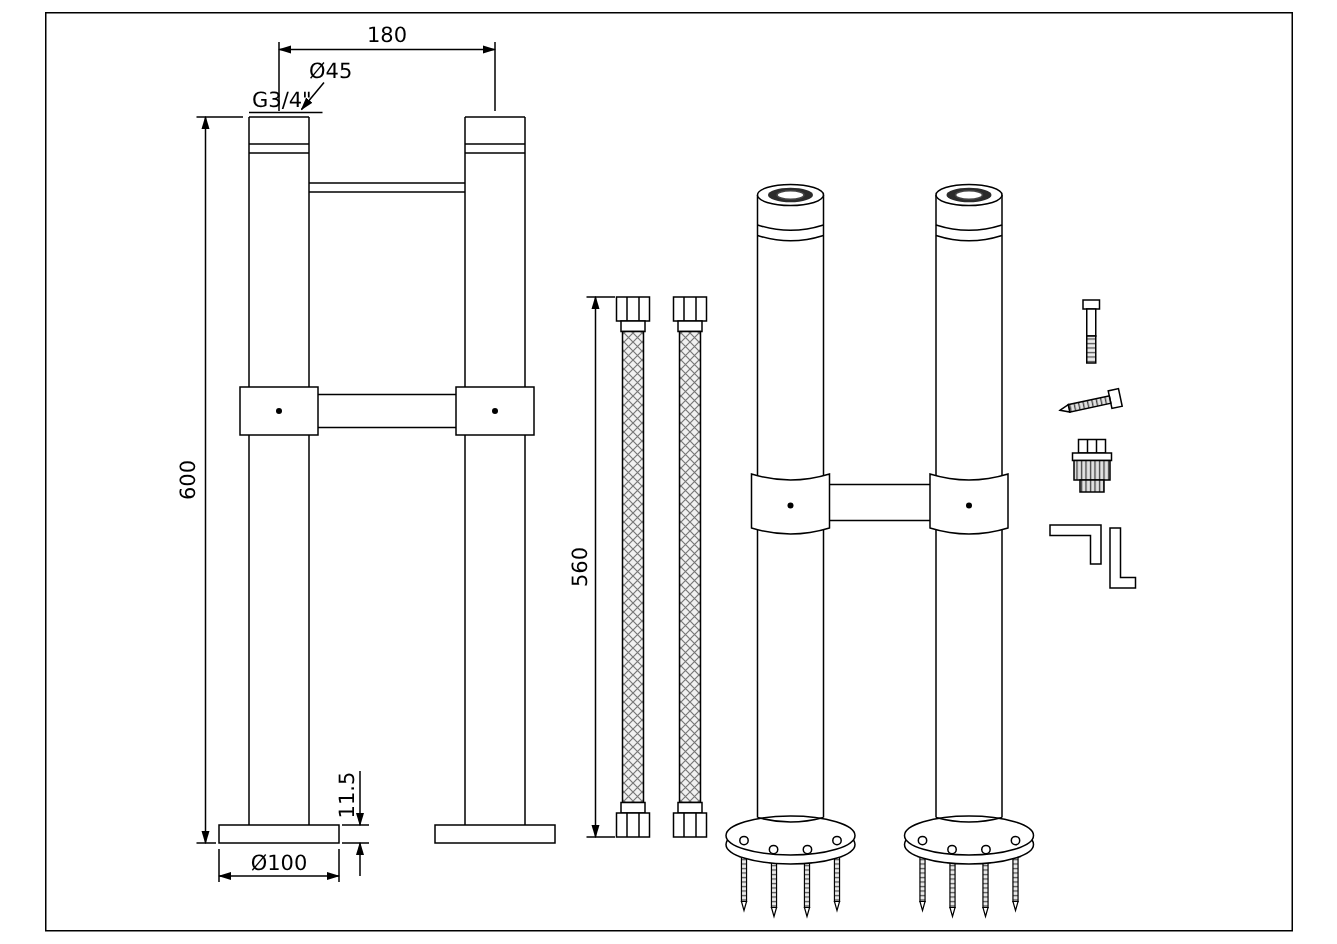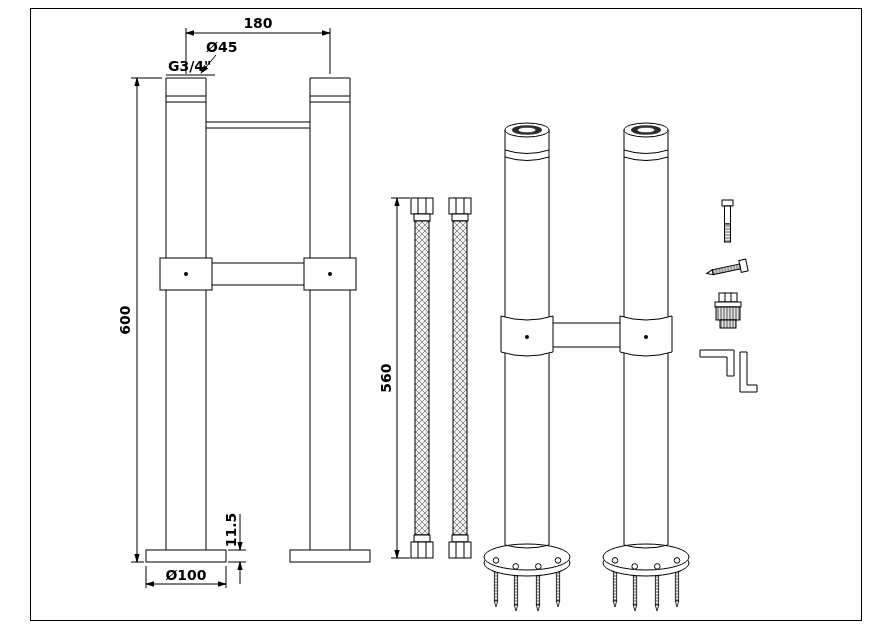--- a/index.html
+++ b/index.html
@@ -7,21 +7,20 @@
     padding: 0;
     background: #ffffff;
     font-family: "DejaVu Sans", "Liberation Sans", sans-serif;
   }
   .sheet {
     position: relative;
     width: 891px;
     height: 629px;
     background: #ffffff;
     overflow: hidden;
-    font-weight: bold;
   }
   svg { display: block; }
   .dim-text {
     font-family: "DejaVu Sans", "Liberation Sans", sans-serif;
     font-size: 14px;
     fill: #000000;
     stroke: none;
   }
   .thin { stroke: #000000; stroke-width: 1; fill: none; }
 </style>

